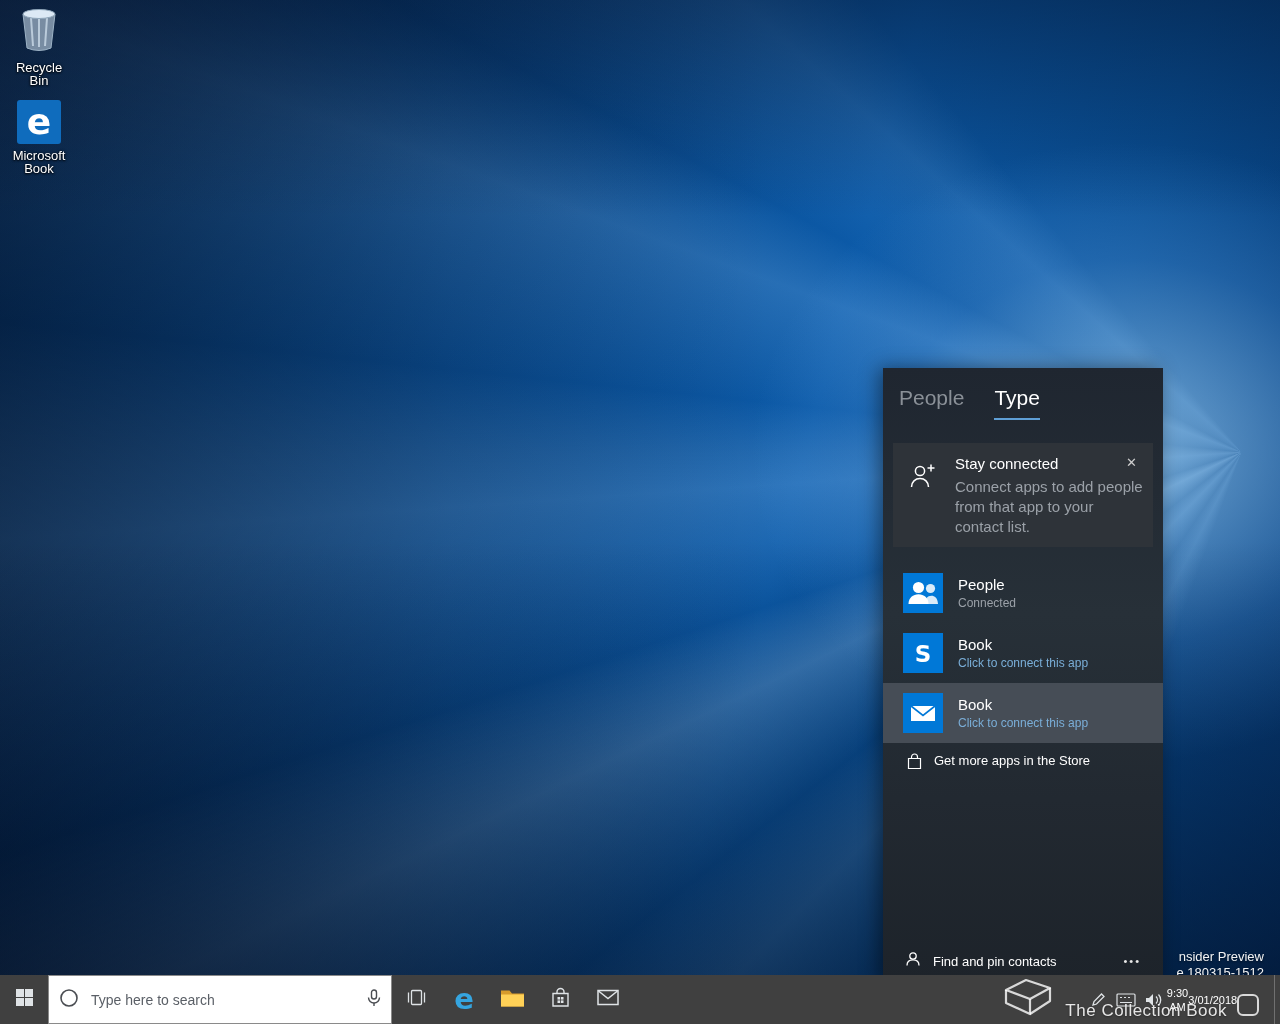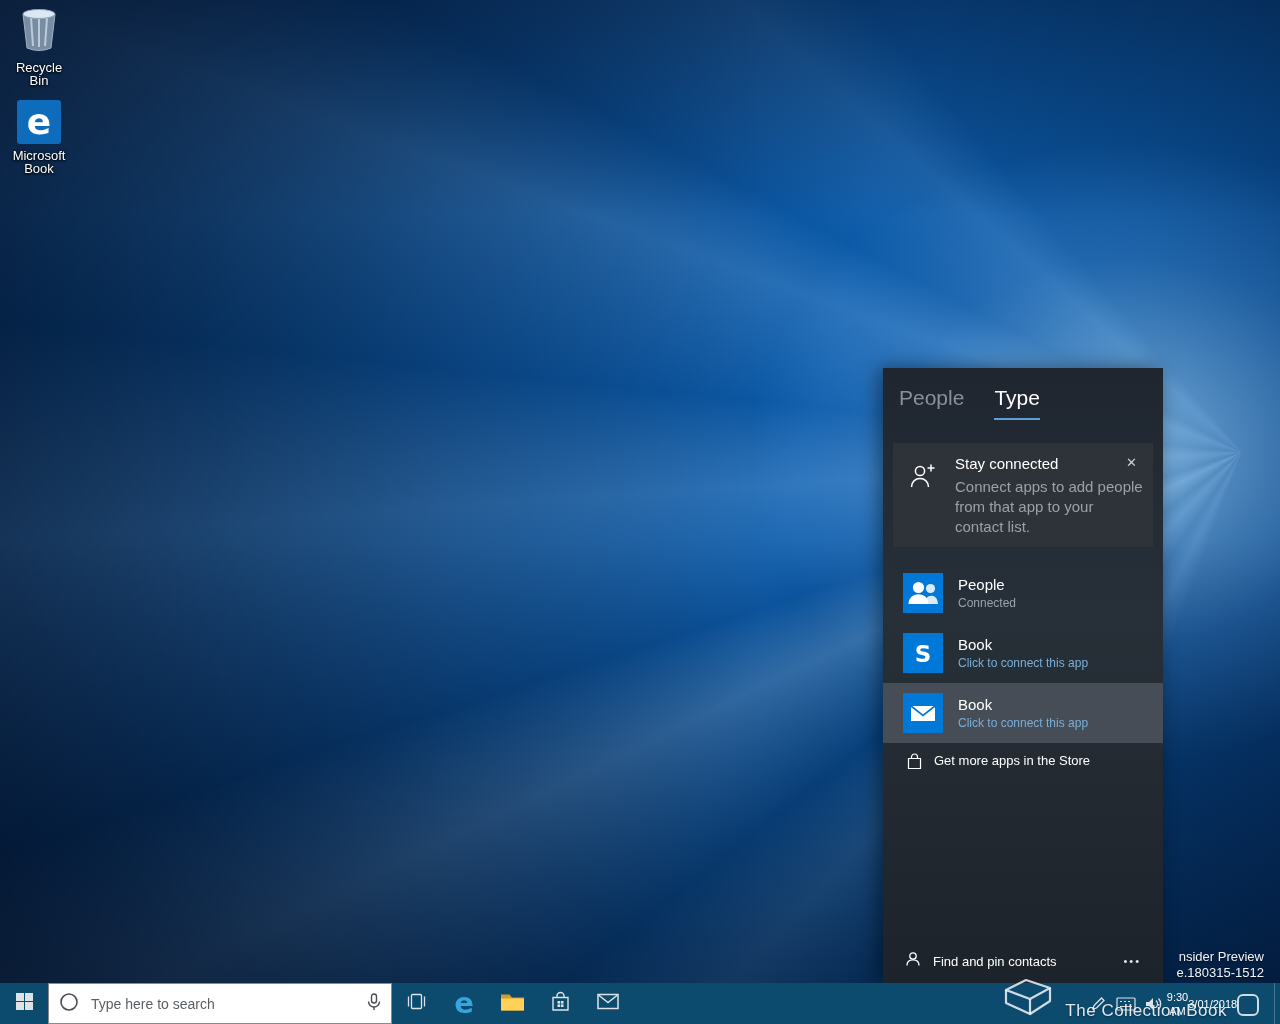--- a/index.html
+++ b/index.html
@@ -61,21 +61,21 @@
   .find-pin .txt{font-size:13px;color:#fff}
   .more-btn{margin-left:auto;color:#e8e8e8;font-size:11px;letter-spacing:2px;cursor:pointer;padding:4px}
 
   
   .insider-wm{position:absolute;right:16px;top:949px;text-align:right;z-index:5;color:rgba(255,255,255,.95);
     font-size:13px;line-height:16px;pointer-events:none;text-shadow:0 1px 2px rgba(0,0,0,.5)}
   .collection-wm{position:absolute;right:20px;bottom:3px;z-index:60;display:flex;align-items:flex-end;gap:9px;pointer-events:none}
   .collection-wm .txt{color:rgba(255,255,255,.88);font-size:17px;letter-spacing:.5px;text-shadow:0 1px 2px rgba(0,0,0,.4)}
 
   
-  .taskbar{position:absolute;left:0;right:0;bottom:0;height:41px;background:#0c4a6e;display:flex;align-items:stretch;z-index:40}
+  .taskbar{position:absolute;left:0;right:0;bottom:0;height:49px;background:#404040;display:flex;align-items:stretch;z-index:40}
   .tb-btn{width:48px;display:flex;align-items:center;justify-content:center;cursor:pointer;flex:0 0 48px}
   .search-box{flex:0 0 344px;background:#fff;border:1px solid #8a8a8a;display:flex;align-items:center;padding:0 10px;gap:0}
   .search-box input{flex:1;border:none;outline:none;background:transparent;font-size:14px;color:#333;padding-left:12px;
     font-family:"Liberation Sans","DejaVu Sans",sans-serif}
   .search-box input::placeholder{color:#5a5f66;opacity:1}
   .edge-e{color:#35a5e0;font-size:29px;font-weight:bold;line-height:1;font-family:"DejaVu Sans",sans-serif}
   .tb-spacer{flex:1}
   .tray-icon{width:28px;display:flex;align-items:center;justify-content:center;cursor:pointer;flex:0 0 28px}
   .clock{width:68px;flex:0 0 68px;display:flex;flex-direction:row;align-items:center;justify-content:center;color:#fff;
     font-size:11px;line-height:14px;cursor:pointer;text-align:center}

